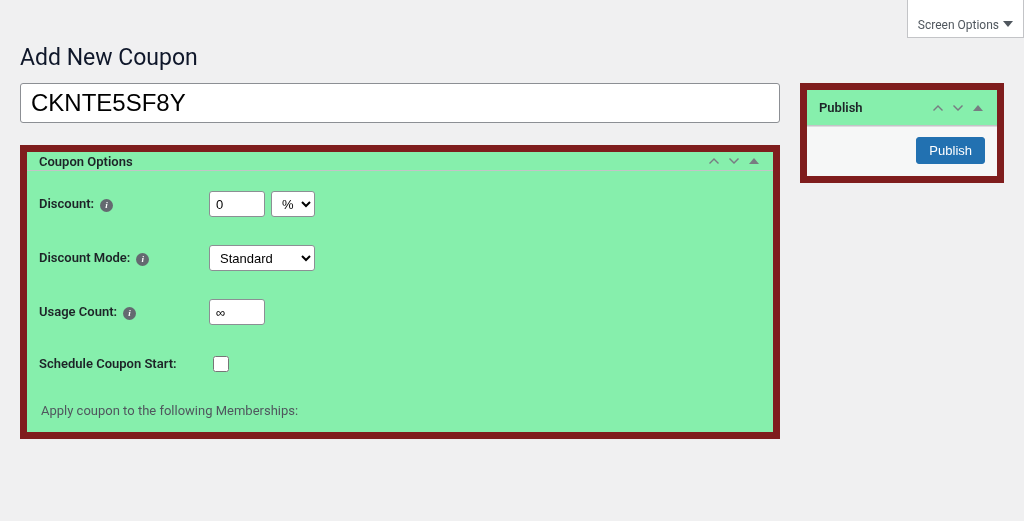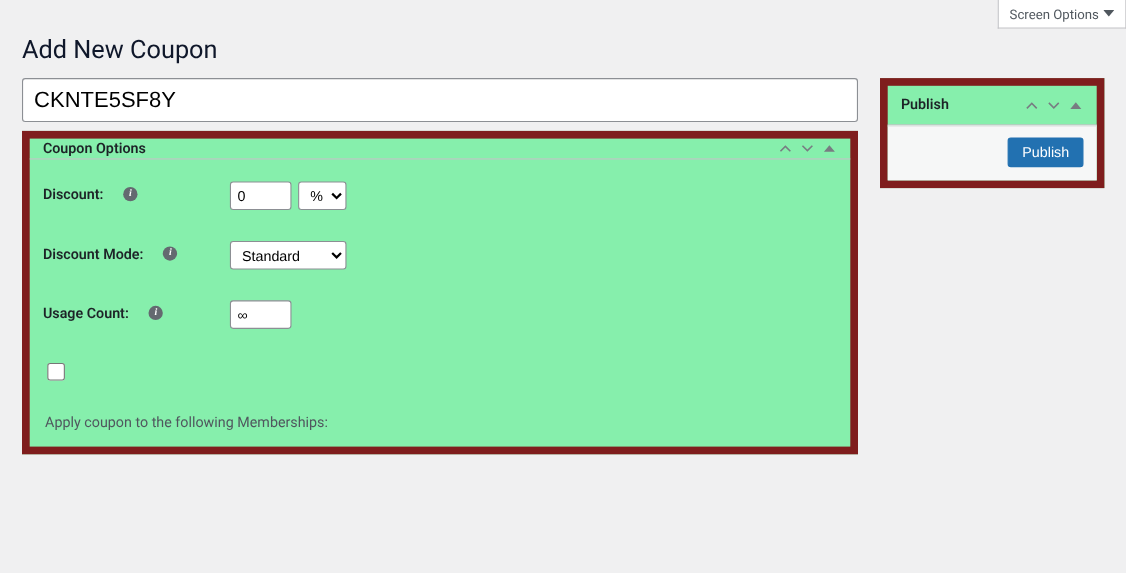--- a/index.html
+++ b/index.html
@@ -15,21 +15,21 @@
   }
   .topbar {
     display: flex;
     justify-content: flex-end;
     padding: 0 0 0 20px;
   }
   .screen-options {
     background: #fff;
     border: 1px solid #c3c4c7;
     border-top: none;
-    padding: 6px 10px 5px 10px;
+    padding: 18px 10px 5px 10px;
     font-size: 12px;
     color: #50575e;
     cursor: pointer;
     display: flex;
     align-items: center;
     gap: 4px;
   }
   .screen-options svg { width: 10px; height: 10px; fill: #50575e; }
   h1.page-title {
     font-size: 23px;
@@ -39,26 +39,26 @@
   }
   .main-wrap {
     display: flex;
     gap: 20px;
     padding: 0 20px;
   }
   .main-col { flex: 1; min-width: 0; }
   .side-col { width: 204px; flex-shrink: 0; }
   .title-input {
     width: 100%;
-    font-size: 20px;
+    font-size: 24px;
     padding: 6px 10px;
     border: 1px solid #8c8f94;
     border-radius: 3px;
     background: #fff;
-    margin-bottom: 8px;
+    margin-bottom: 22px;
     height: 40px;
     line-height: 1;
   }
   .postbox {
     background: #86efac;
     border: 7px solid #7f1d1d;
     margin-bottom: 36px;
   }
   .postbox-header {
     display: flex;
@@ -90,22 +90,22 @@
     display: flex;
     align-items: center;
     margin: 20px 0 28px 0;
   }
   .form-row:first-child { margin-top: 8px; }
   .form-label {
     width: 170px;
     font-weight: 600;
     font-size: 13px;
     display: flex;
-    align-items: flex-start;
-    gap: 18px;
+    align-items: flex-end;
+    gap: 6px;
     line-height: 1.3;
   }
   .info-icon {
     width: 13px;
     height: 13px;
     border-radius: 50%;
     background: #646970;
     color: #fff;
     font-size: 9px;
     font-weight: bold;
@@ -239,20 +239,23 @@
         <div class="form-row">
           <div class="form-label">
             <span>Usage Count:</span>
             <span class="info-icon">i</span>
           </div>
           <input class="small-input" type="text" value="∞" style="">
         </div>
 
 
         <div class="form-row">
+          <div class="form-label">
+            <span>Schedule Coupon Start:</span>
+          </div>
           <input type="checkbox" class="checkbox" style="">
         </div>
 
 
         <div class="membership-label">Apply coupon to the following Memberships:</div>
 
       </div>
     </div>
   </div>
 

